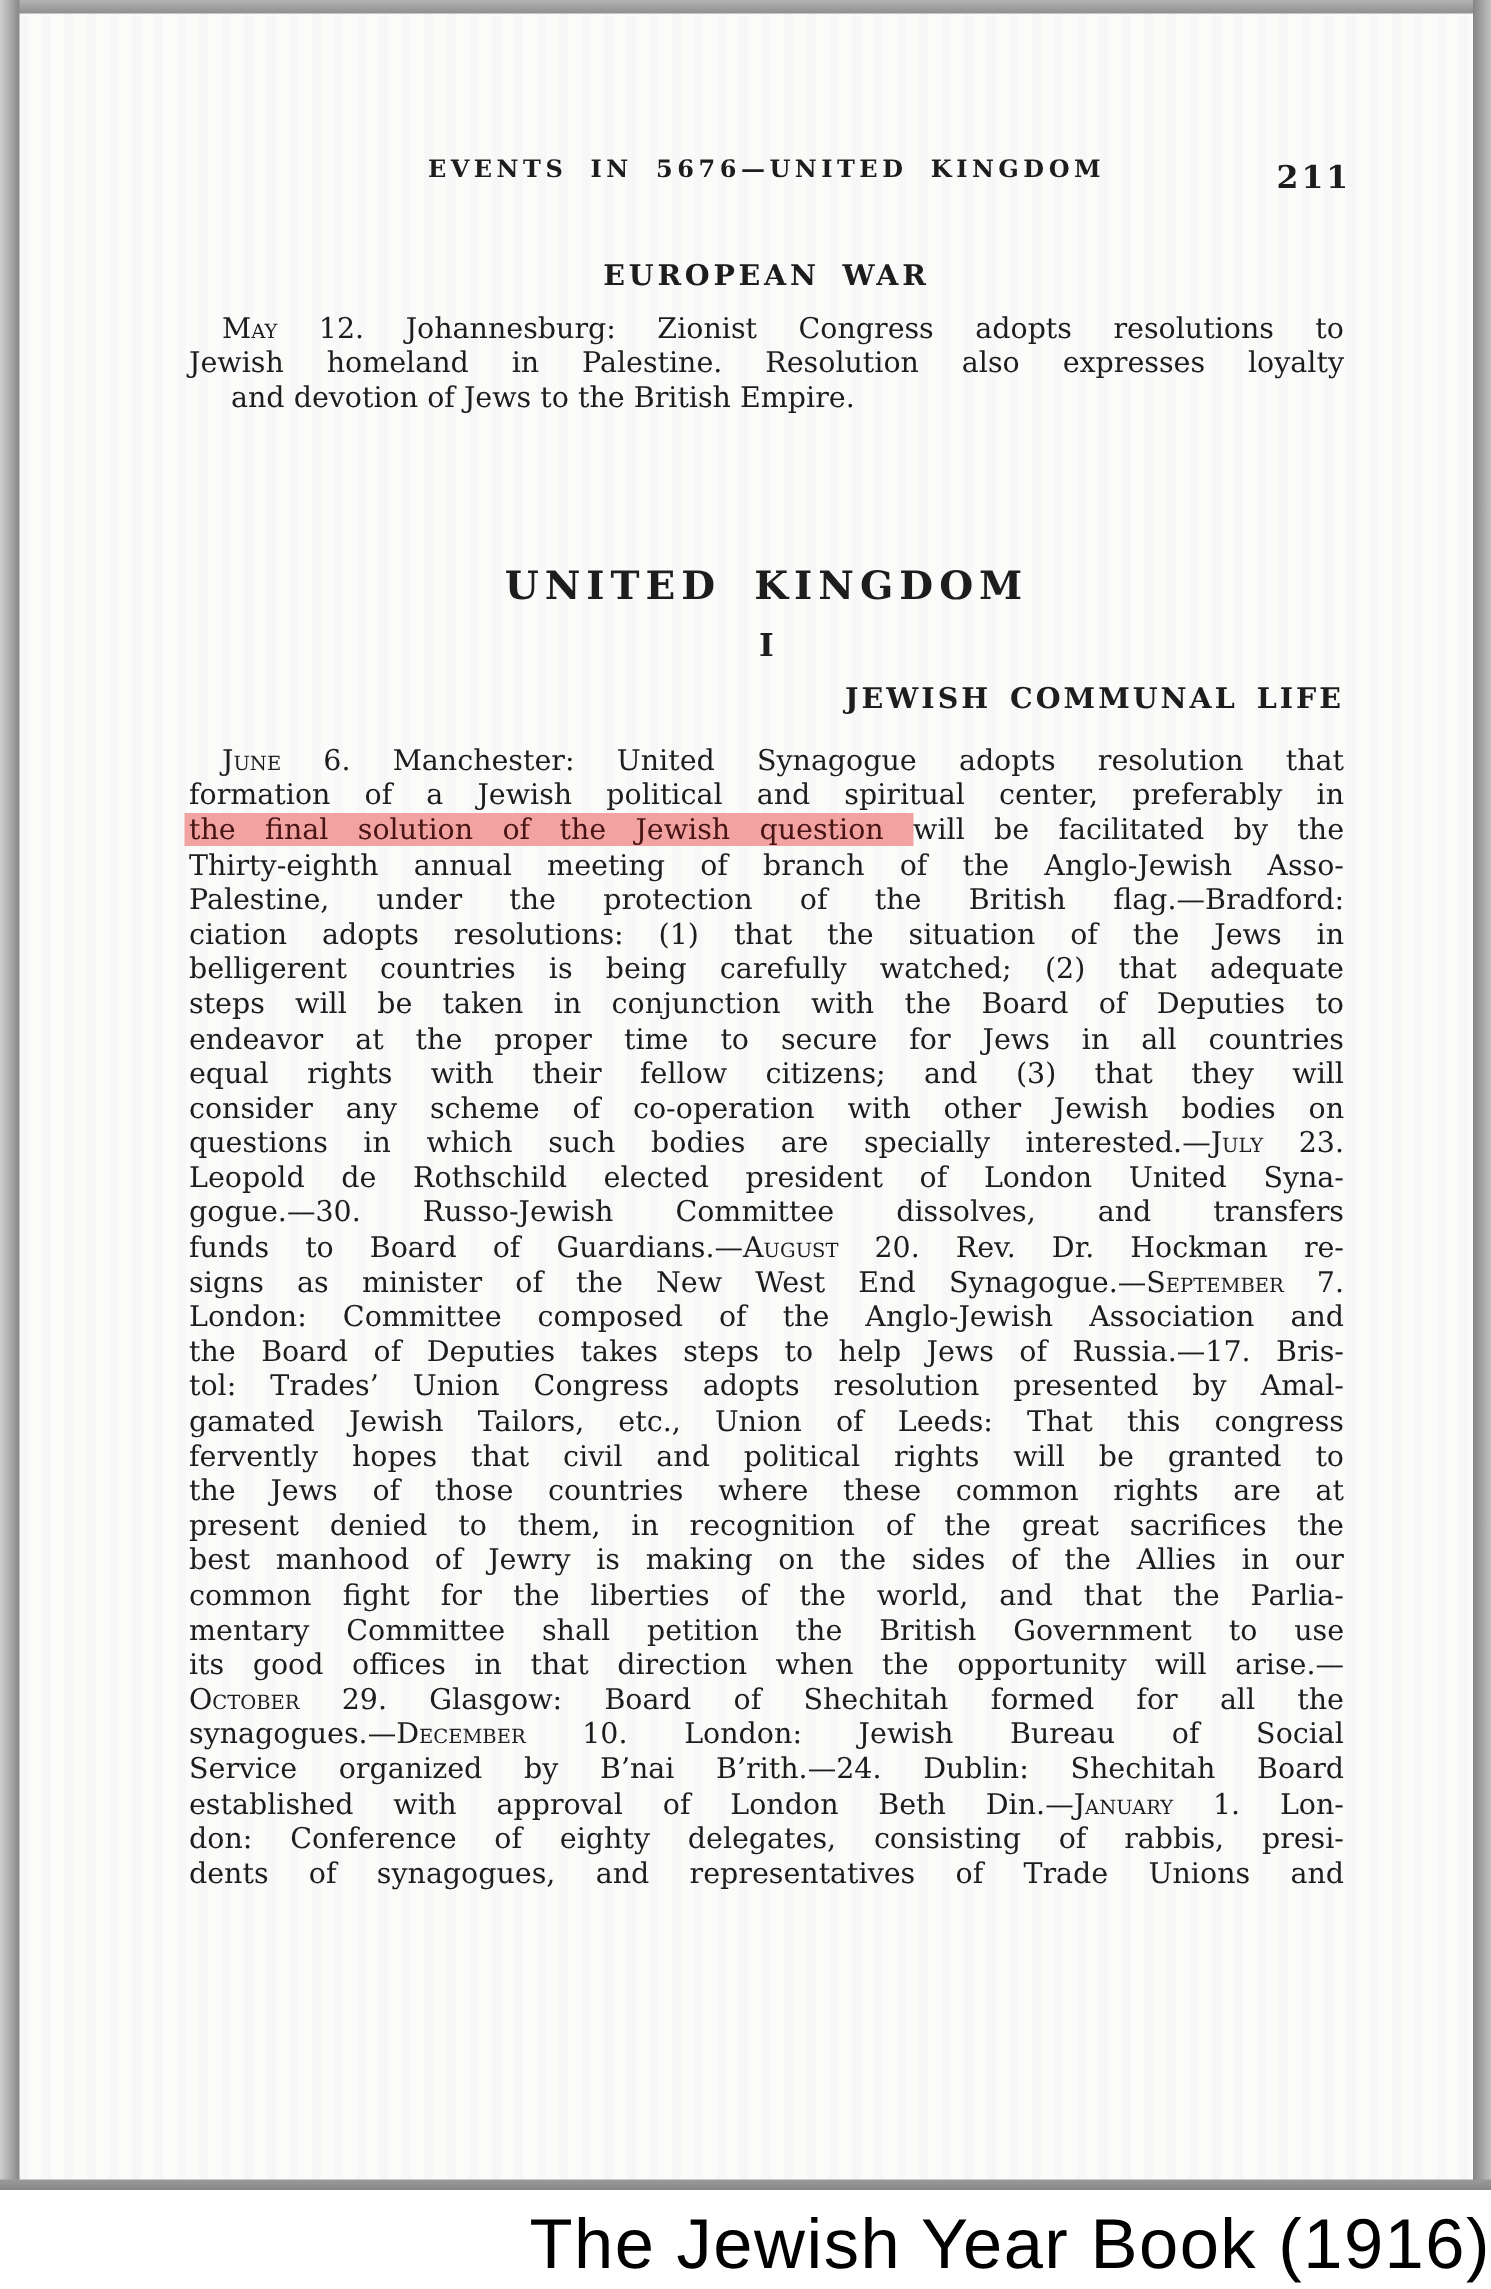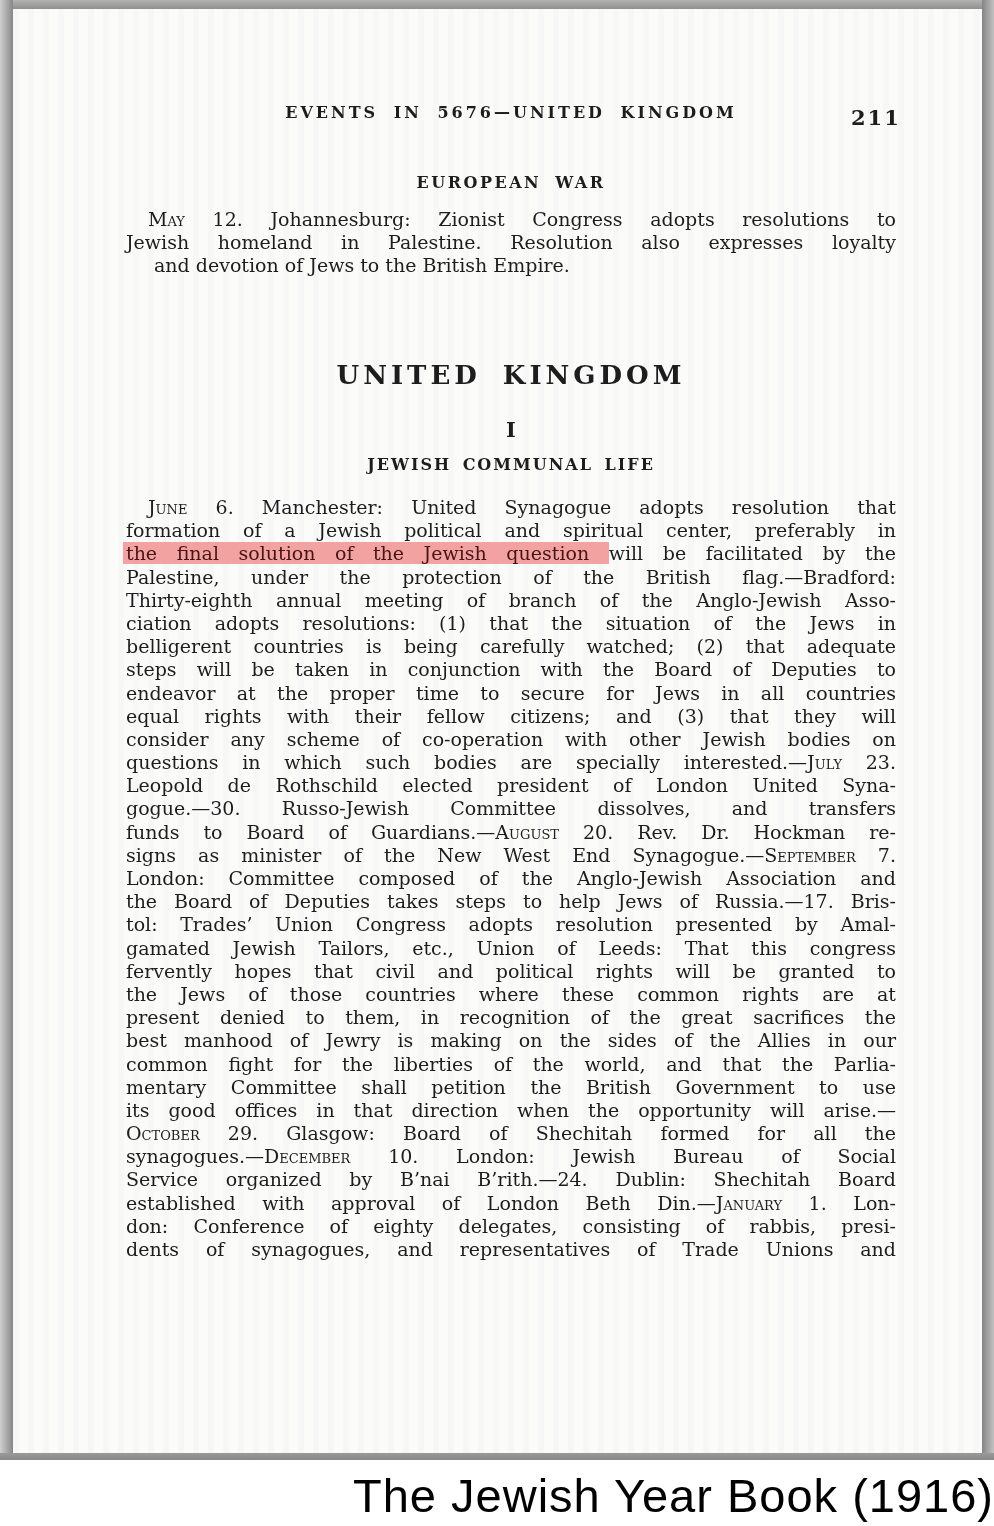--- a/index.html
+++ b/index.html
@@ -44,35 +44,35 @@
     top: 103px; text-align: center;
     font-size: 16px; font-weight: bold;
     letter-spacing: 3px; word-spacing: 7px;
   }
   .page-num {
     position: absolute; top: 105px; left: 851px;
     font-size: 21px; font-weight: bold; letter-spacing: 2px; color: #1d1d1d;
   }
   .h-war {
     top: 173px; text-align: center;
-    font-size: 16px; font-weight: bold;
+    font-size: 19px; font-weight: bold;
     letter-spacing: 2.5px; word-spacing: 6px;
   }
   .h-uk {
     top: 360px; text-align: center;
     font-size: 26px; font-weight: bold;
     letter-spacing: 4px; word-spacing: 9px;
   }
   .h-numeral {
     top: 417px; text-align: center;
     font-size: 21px; font-weight: bold;
   }
   .h-jcl {
-    top: 455px; text-align: center;
-    font-size: 16px; font-weight: bold;
+    top: 455px; text-align: right;
+    font-size: 19px; font-weight: bold;
     letter-spacing: 2px; word-spacing: 4px;
   }
   .para-1 { top: 208px; }
   .para-2 { top: 496px; }
   .tline {
     font-size: 19px;
     line-height: 23.2px; height: 23.2px;
     text-align: justify; text-align-last: justify;
     white-space: nowrap;
   }
@@ -107,30 +107,30 @@
   <div class="page-num">211</div>
 
   <div class="col h-war" style="position:absolute;">EUROPEAN WAR</div>
 
   <div class="col para-1" style="position:absolute;">
       <div class="tline indent"><span class="seg-sc">May</span><span class="seg-n"> 12.  Johannesburg:  Zionist Congress adopts resolutions to</span></div>
       <div class="tline"><span class="seg-n">Jewish homeland in Palestine.  Resolution also expresses loyalty</span></div>
       <div class="tline last"><span class="seg-n">and devotion of Jews to the British Empire.</span></div>
     </div>
 
-  <div class="col h-uk" style="position:absolute;">UNITED KINGDOM</div>
+  <div class="col h-uk" style="position:absolute;margin-top:16px;">UNITED KINGDOM</div>
   <div class="col h-numeral" style="position:absolute;">I</div>
   <div class="col h-jcl" style="position:absolute;">JEWISH COMMUNAL LIFE</div>
 
   <div class="col para-2" style="position:absolute;">
       <div class="tline indent"><span class="seg-sc">June</span><span class="seg-n"> 6.  Manchester:  United Synagogue adopts resolution that</span></div>
       <div class="tline"><span class="seg-n">formation of a Jewish political and spiritual center, preferably in</span></div>
       <div class="tline"><span class="seg-hl">the final solution of the Jewish question </span><span class="seg-n">will be facilitated by the</span></div>
+      <div class="tline"><span class="seg-n">Thirty-eighth annual meeting of branch of the Anglo-Jewish Asso-</span></div>
       <div class="tline"><span class="seg-n">Palestine, under the protection of the British flag.—Bradford:</span></div>
-      <div class="tline"><span class="seg-n">Thirty-eighth annual meeting of branch of the Anglo-Jewish Asso-</span></div>
       <div class="tline"><span class="seg-n">ciation adopts resolutions:  (1) that the situation of the Jews in</span></div>
       <div class="tline"><span class="seg-n">belligerent countries is being carefully watched; (2) that adequate</span></div>
       <div class="tline"><span class="seg-n">steps will be taken in conjunction with the Board of Deputies to</span></div>
       <div class="tline"><span class="seg-n">endeavor at the proper time to secure for Jews in all countries</span></div>
       <div class="tline"><span class="seg-n">equal rights with their fellow citizens; and (3) that they will</span></div>
       <div class="tline"><span class="seg-n">consider any scheme of co-operation with other Jewish bodies on</span></div>
       <div class="tline"><span class="seg-n">questions in which such bodies are specially interested.—</span><span class="seg-sc">July</span><span class="seg-n"> 23.</span></div>
       <div class="tline"><span class="seg-n">Leopold de Rothschild elected president of London United Syna-</span></div>
       <div class="tline"><span class="seg-n">gogue.—30.  Russo-Jewish Committee dissolves, and transfers</span></div>
       <div class="tline"><span class="seg-n">funds to Board of Guardians.—</span><span class="seg-sc">August</span><span class="seg-n"> 20.  Rev. Dr. Hockman re-</span></div>

